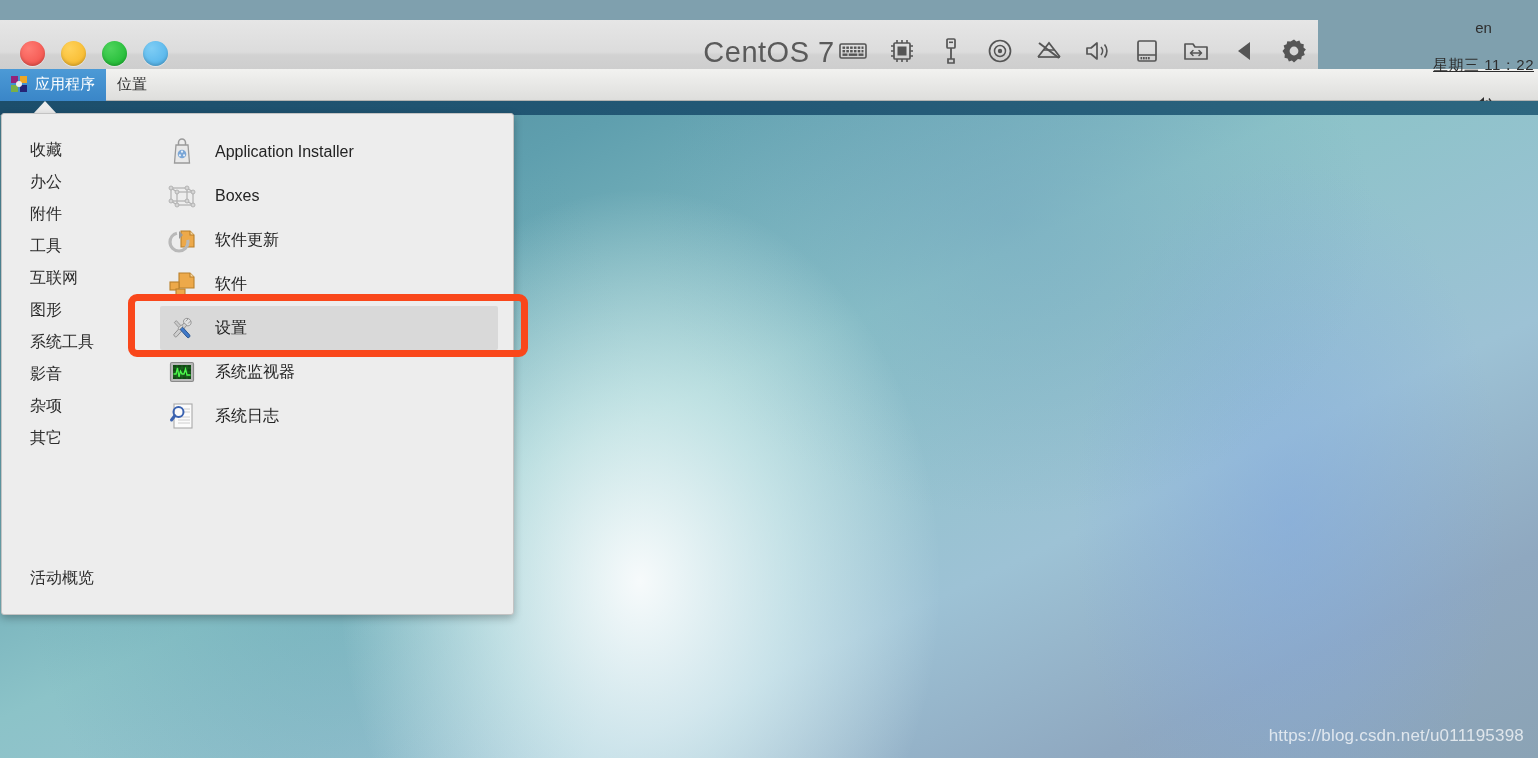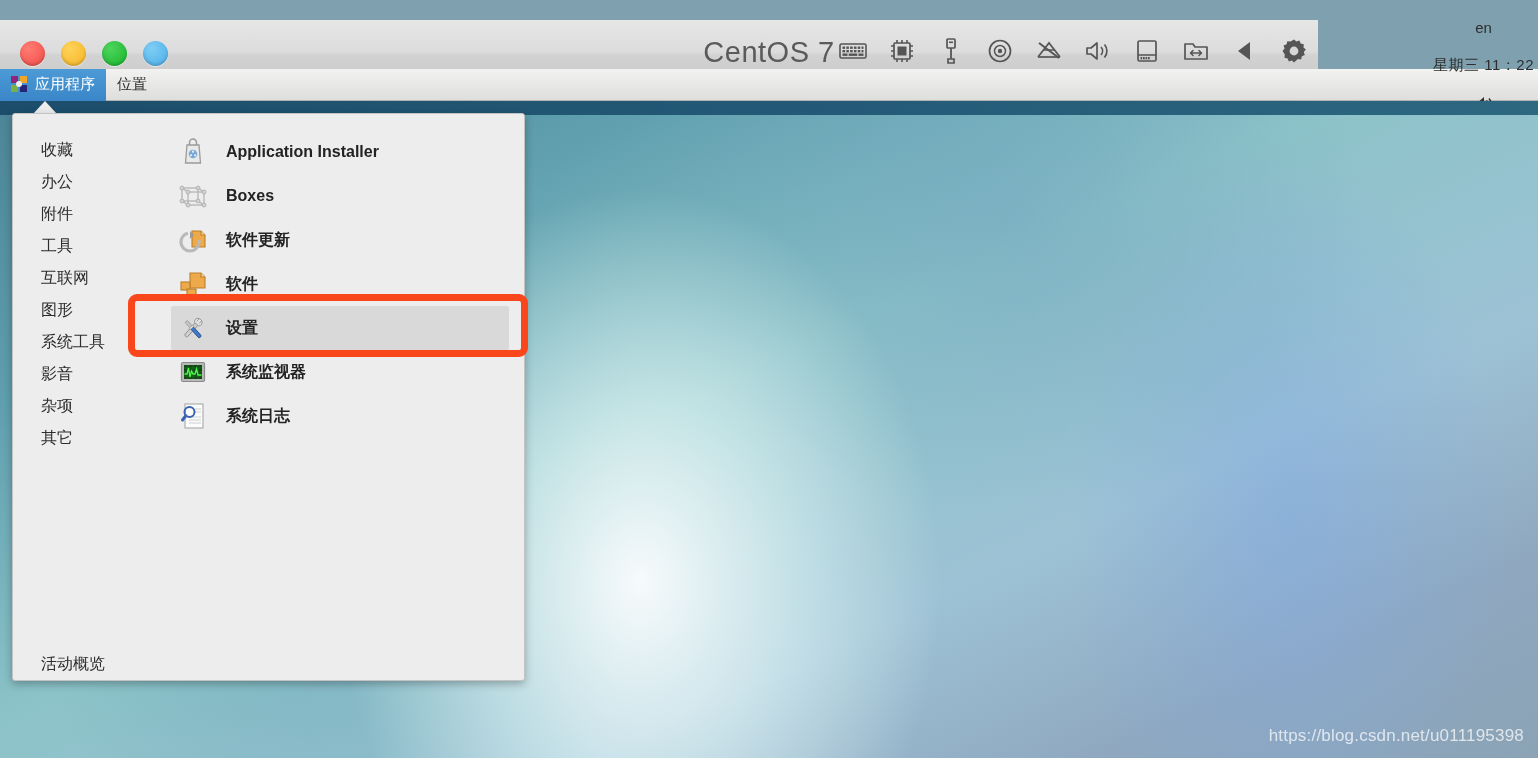--- a/index.html
+++ b/index.html
@@ -80,21 +80,21 @@
   .centos-logo i:nth-child(2) { left: 9px; top: 0; background: #efa724; }
   .centos-logo i:nth-child(3) { left: 0;  top: 9px; background: #79af48; }
   .centos-logo i:nth-child(4) { left: 9px; top: 9px; background: #262577; }
   .centos-logo i.dot {
     left: 5px; top: 5px; width: 6px; height: 6px; background: #eeeeee; border-radius: 50%;
   }
   .panel-right {
     margin-left: auto; display: flex; align-items: center; gap: 20px;
     padding-right: 4px; font-size: 15px; color: #2e2e2e; flex-direction: column;
   }
-  .panel-right .clock { letter-spacing: 0.5px; }
+  .panel-right .clock { letter-spacing: 0.5px; text-decoration: underline; }
   .panel-ico { display: flex; align-items: center; color: #2e2e2e; }
 
   
   .desktop {
     position: absolute; left: 0; top: 101px;
     width: 1538px; height: 657px;
     background:
       radial-gradient(ellipse 430px 560px at 640px 480px, rgba(255,255,255,0.92) 0%, rgba(236,252,250,0.55) 34%, rgba(160,215,220,0.0) 70%),
       radial-gradient(ellipse 520px 420px at 1010px 120px, rgba(110,160,190,0.45) 0%, rgba(110,160,190,0) 70%),
       radial-gradient(ellipse 300px 500px at 1290px 420px, rgba(130,170,225,0.55) 0%, rgba(130,170,225,0) 72%),
@@ -115,45 +115,45 @@
     background: linear-gradient(to right, #1c4e6b 0%, #245a77 55%, #2d6780 100%);
   }
   .menu-pointer {
     position: absolute; left: 33px; top: 101px;
     width: 0; height: 0;
     border-left: 12px solid transparent;
     border-right: 12px solid transparent;
     border-bottom: 13px solid #ededed;
   }
   .app-menu {
-    position: absolute; left: 12px; top: 113px;
-    width: 513px; height: 568px;
+    position: absolute; left: 1px; top: 113px;
+    width: 513px; height: 502px;
     background: #ededed;
     border: 1px solid #c3c3c3;
     border-radius: 3px;
     box-shadow: 0 3px 9px rgba(0,0,0,0.28);
     display: flex;
   }
   .cat-col {
     width: 155px; padding-top: 20px;
     display: flex; flex-direction: column;
   }
   .cat-item {
     height: 32px; line-height: 32px;
     padding-left: 28px;
     font-size: 16px; color: #2d2d2d;
     cursor: default;
   }
   .cat-spacer { flex: 1; }
   .cat-overview {
     height: 32px; line-height: 32px; padding-left: 28px;
-    font-size: 16px; color: #2d2d2d; 
+    font-size: 16px; color: #2d2d2d; margin-bottom: 20px;
   }
   .app-col {
-    flex: 1; padding-top: 16px; position: relative; font-weight: bold;
+    flex: 1; padding-top: 16px; position: relative;
   }
   .app-item {
     display: flex; align-items: center;
     height: 44px; margin: 0 15px 0 3px;
     padding-left: 6px;
     cursor: default;
   }
   .app-item.selected {
     background: #d9d9d9;
     border-radius: 2px;

